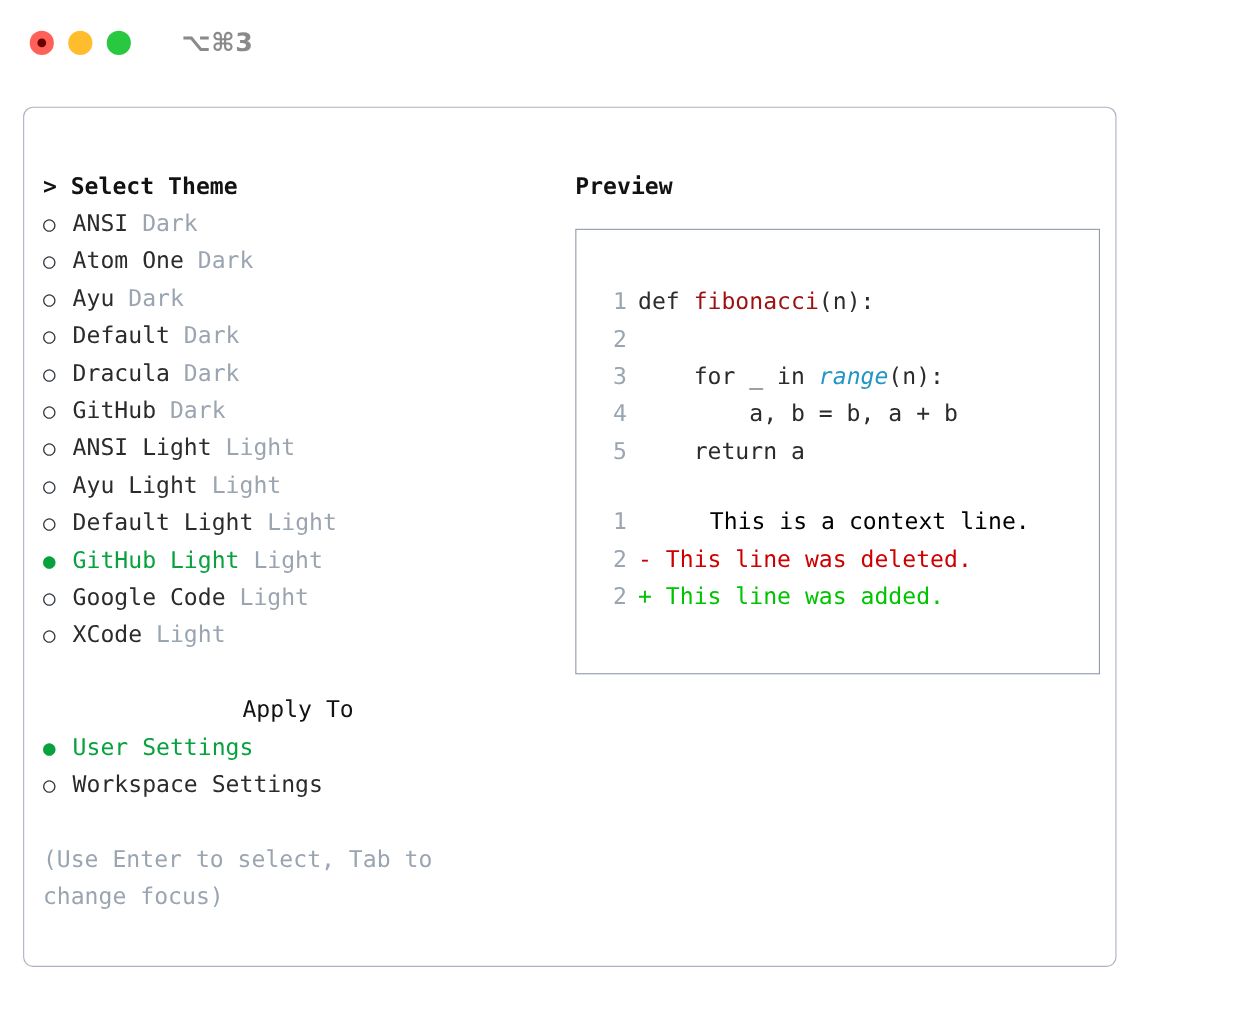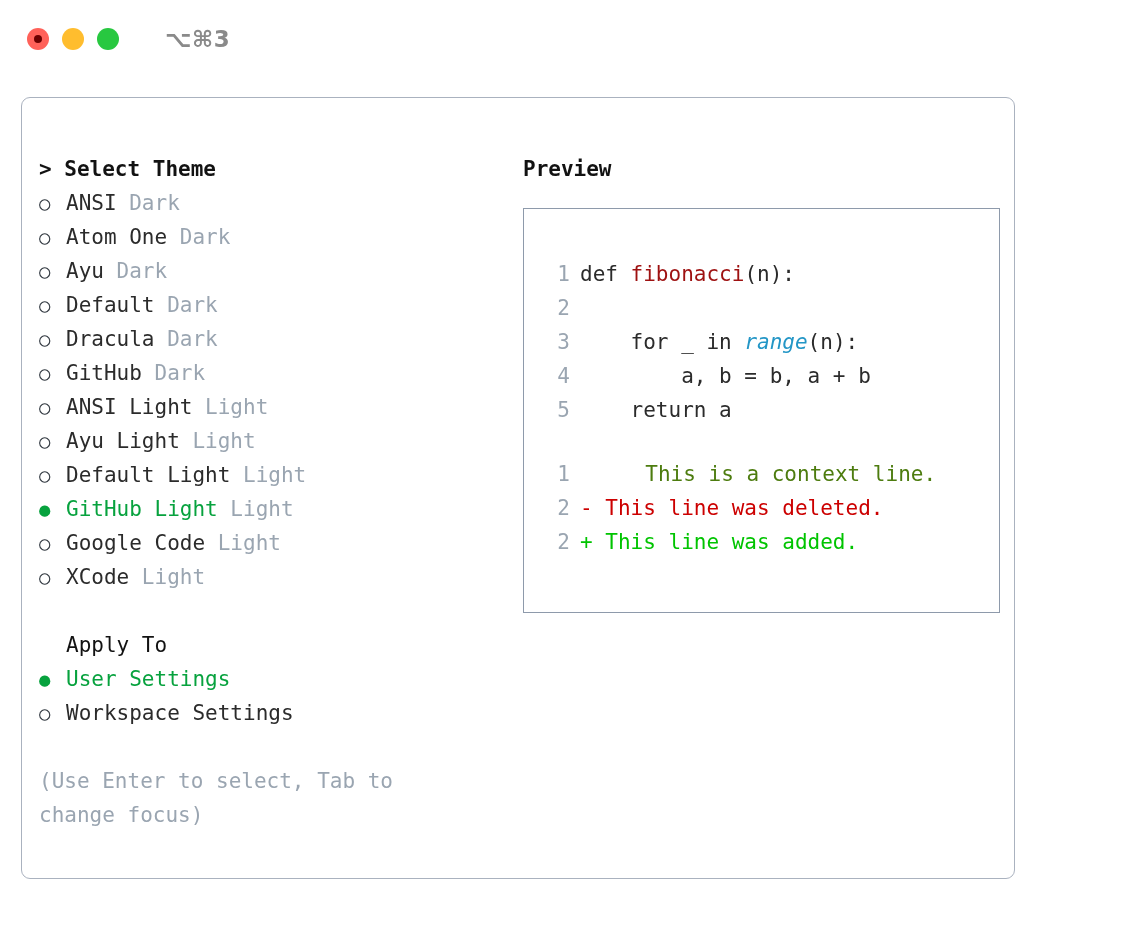--- a/index.html
+++ b/index.html
@@ -83,21 +83,21 @@
   }
 
   .section-title {
     font-size: 21px;
     font-weight: bold;
     color: #121212;
     white-space: pre;
     line-height: 34px;
     height: 34px;
   }
-  .section-title.plain { font-weight: normal; padding-left: 27px; }
+  .section-title.plain { font-weight: normal; padding-left: 27px; text-align: center; }
 
   .opt-row {
     display: flex;
     align-items: baseline;
     height: 34px;
     line-height: 34px;
     font-size: 21px;
     white-space: pre;
   }
   .marker {
@@ -152,21 +152,21 @@
     color: #9aa5b1;
     margin-right: 10px;
   }
   .code-text { color: #2b2b2b; text-align: right; }
   .tok-fn   { color: #9e1111; }
   .tok-num  { color: #0d8080; }
   .tok-call { color: #2396c6; font-style: italic; }
   .tok-plain{ color: #2b2b2b; }
 
   .diff-gap { height: 30px; }
-  .diff-ctx { color: #4d7c0f; margin-left: 20px; }
+  .diff-ctx { color: #000000; margin-left: 20px; }
   .diff-del { color: #cc0000; }
   .diff-add { color: #00c400; }
 </style>
 </head>
 <body>
 
 <div class="window">
 
   <div class="titlebar">
     <div class="dots">

